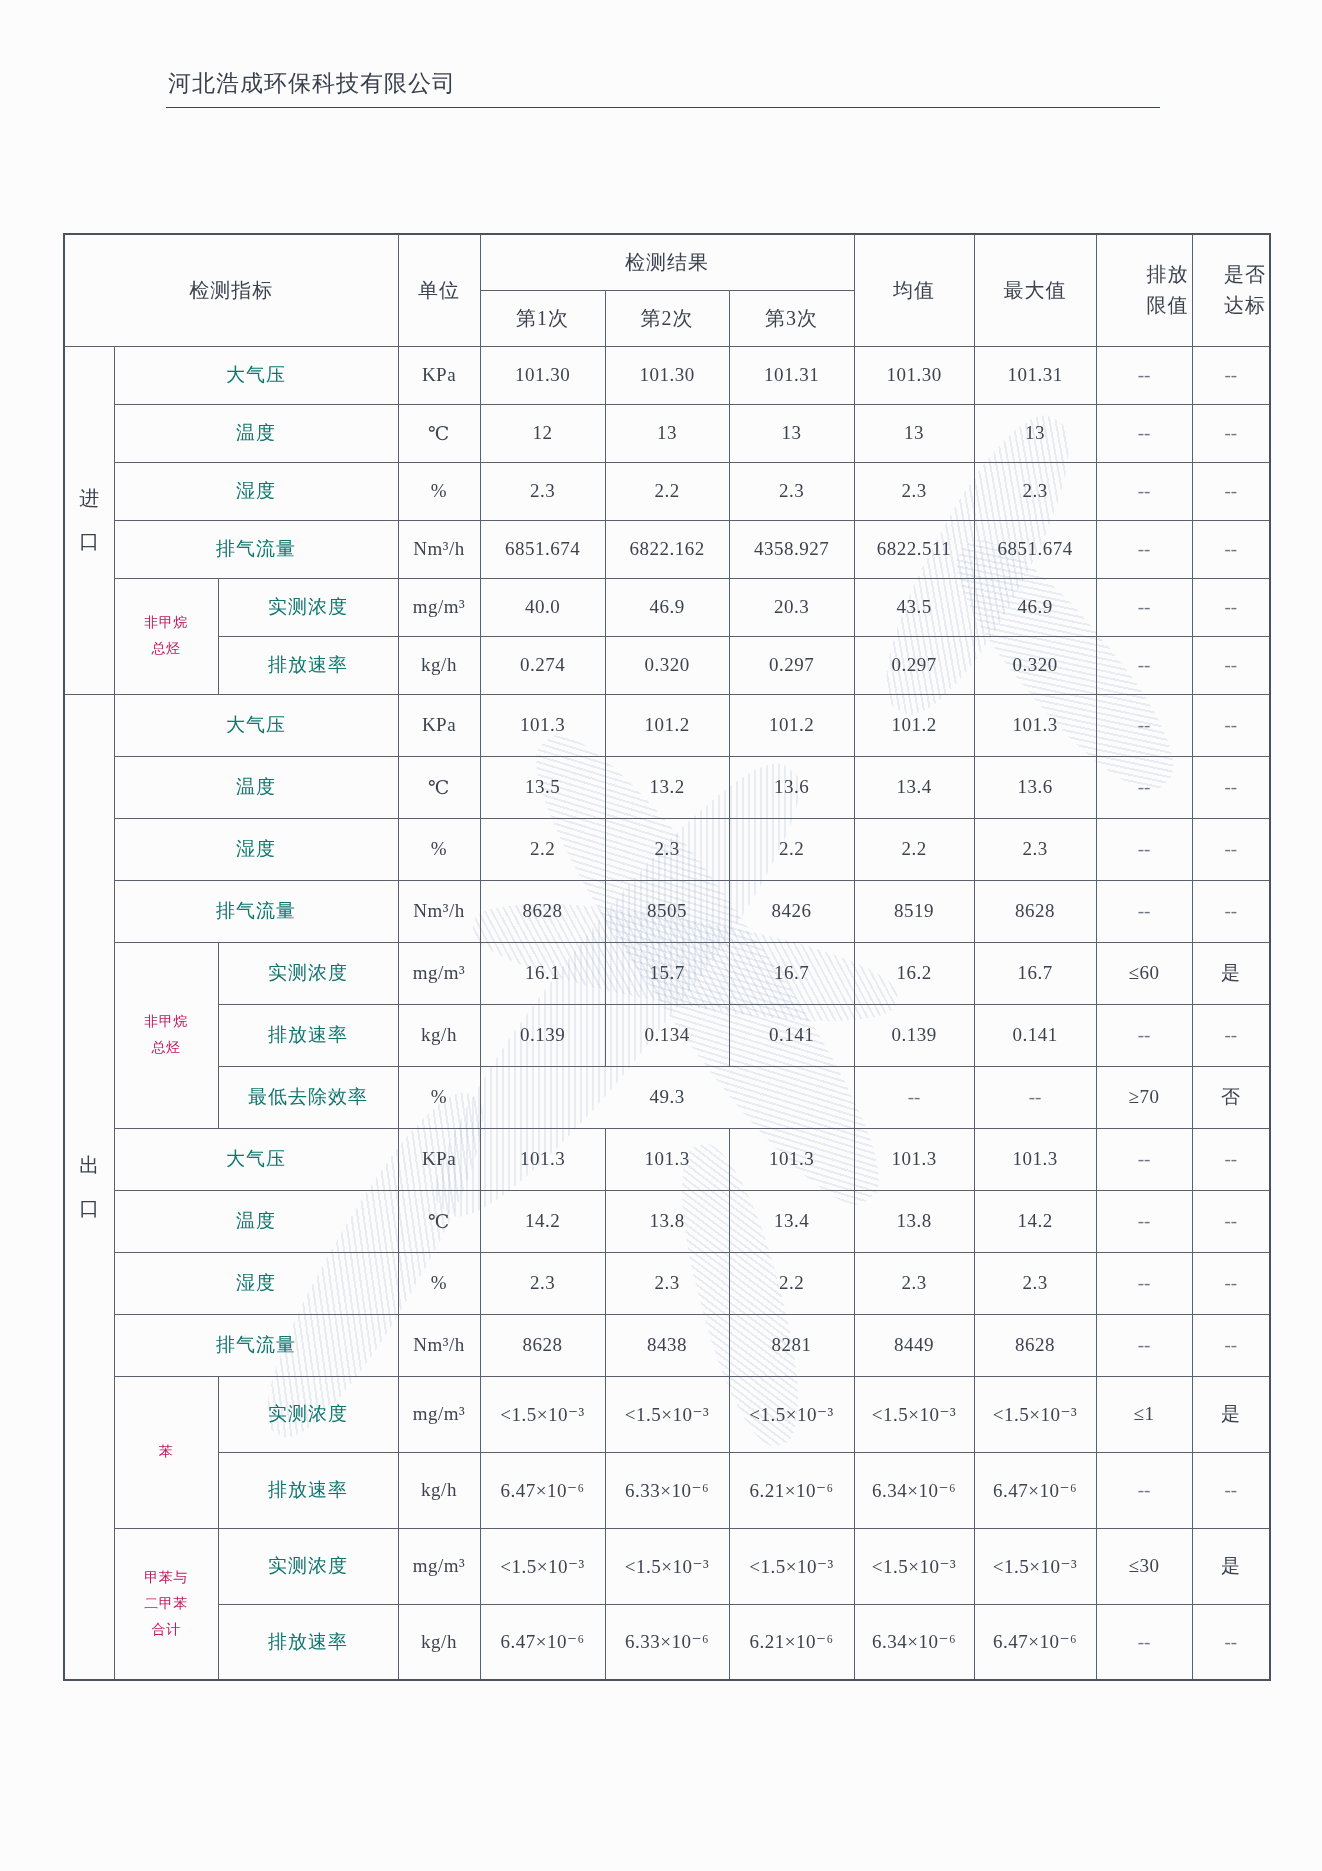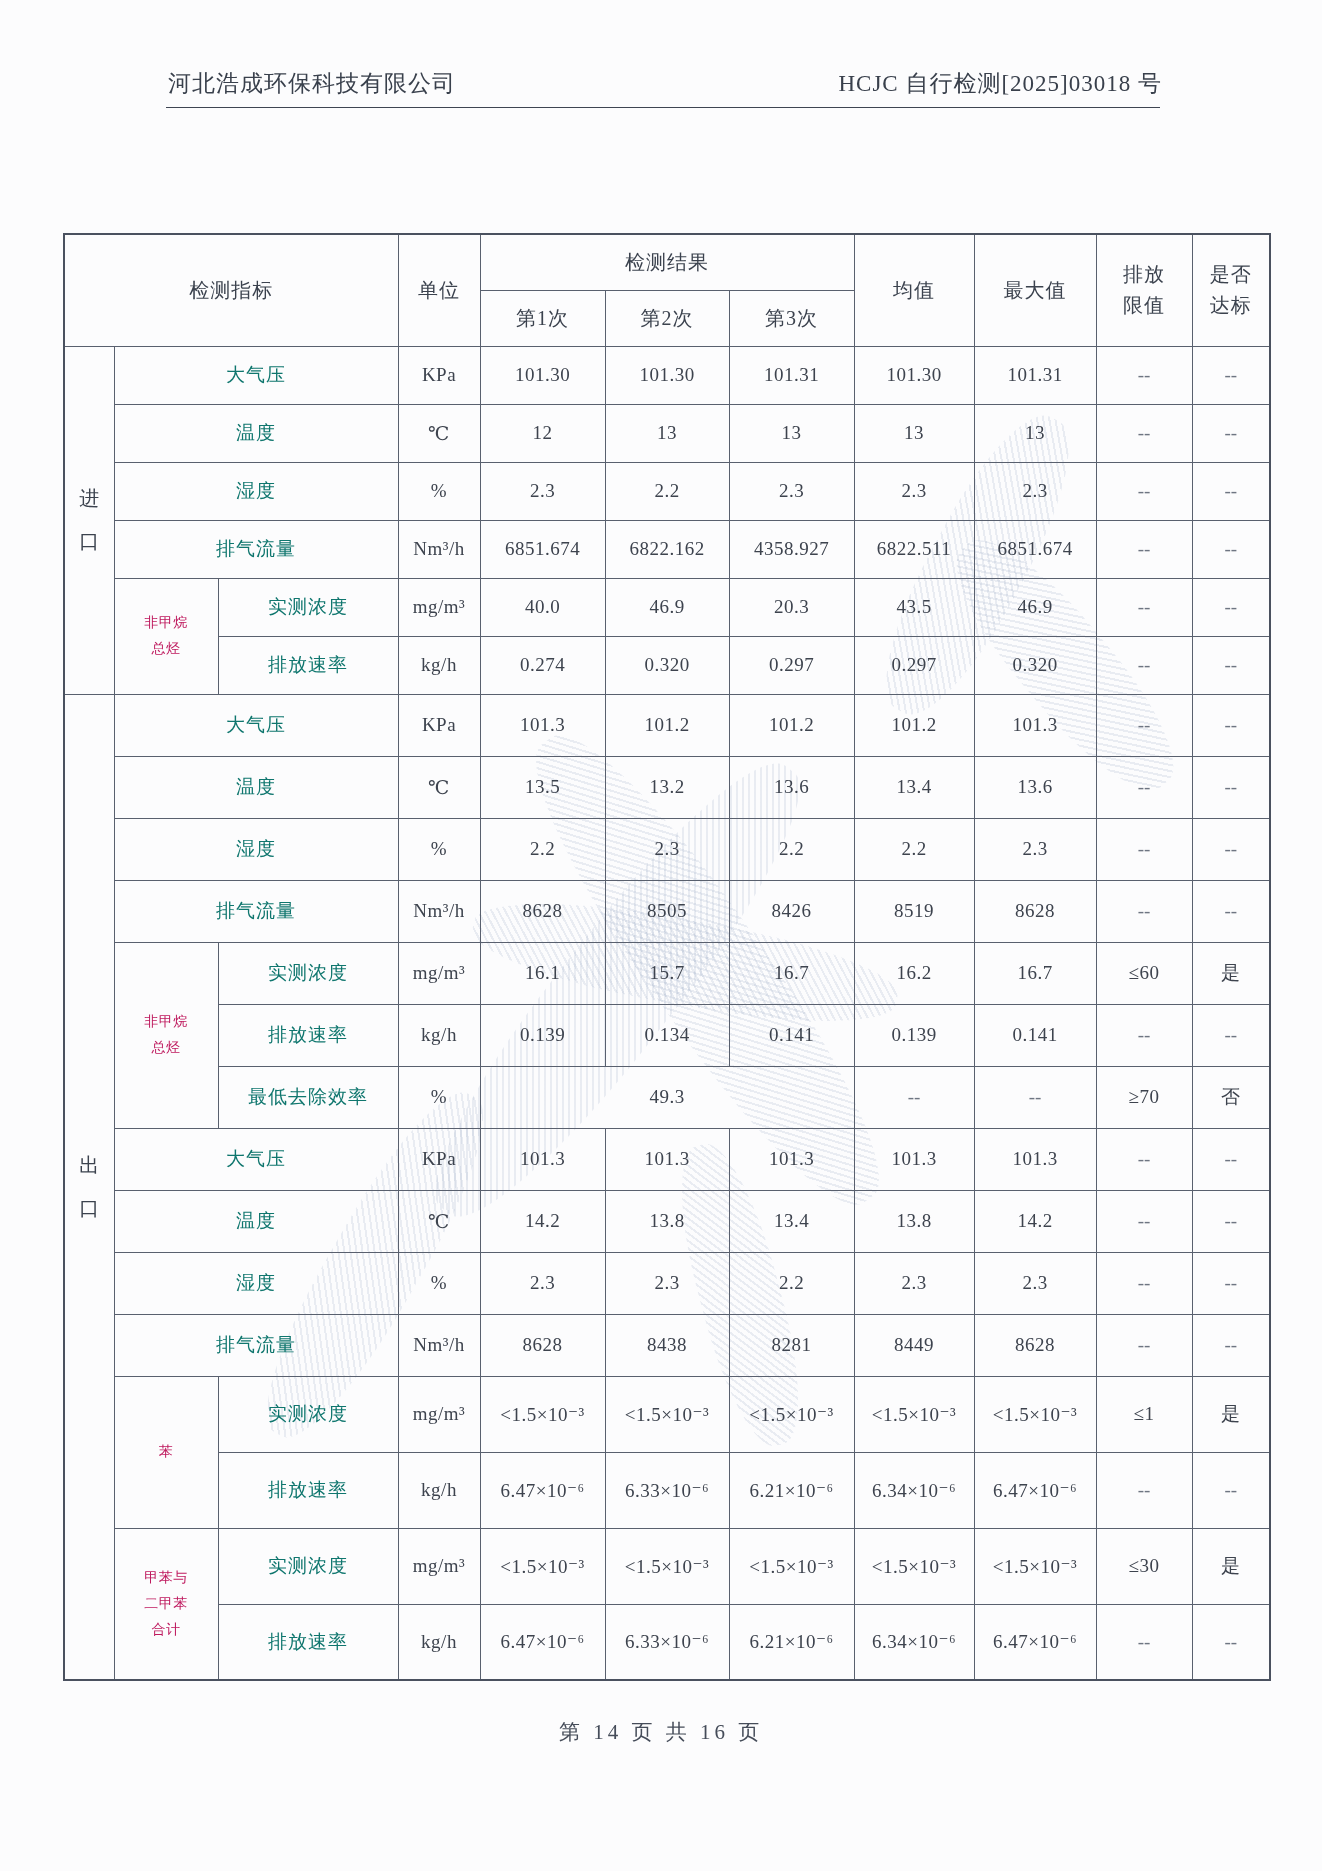--- a/index.html
+++ b/index.html
@@ -24,36 +24,35 @@
   .wm6 { left:470px;  top:920px;  width:430px; height:85px;  transform:rotate(10deg); }
   .wm7 { left:700px;  top:1140px; width:80px;  height:310px; transform:rotate(-15deg); }
 
   
   table { position:absolute; top:233px; left:63px; width:1206px; border-collapse:collapse; table-layout:fixed; background:transparent; z-index:2; }
   th, td { border:1px solid #59606e; text-align:center; vertical-align:middle; padding:2px 3px; overflow:hidden; }
   table { border:2px solid #4a515f; }
   thead th { font-size:20px; font-weight:400; color:#3b424e; letter-spacing:1px; }
   tbody td { font-size:19px; color:#3d434e; letter-spacing:.5px; }
   tr.h1 { height:56px; } tr.h2 { height:56px; }
-  .prewrap { white-space:pre-line; line-height:1.55; }
+  .prewrap { white-space:pre-line; line-height:1.55;text-align:right; }
   td.sec { font-size:20px; white-space:pre-line; line-height:2.15; letter-spacing:0; color:#3b424e; }
   td.grp { font-size:14px; white-space:pre-line; line-height:1.85; color:#be185d; }
   td[data-name="indicator-cell"] { font-size:19px; letter-spacing:1px; color:#0f766e; }
   td.dash { color:#6e7582; letter-spacing:0; }
 
   .doc-footer { position:absolute; top:1718px; left:0; width:100%; text-align:center; font-size:21px; color:#454c59; letter-spacing:4px; }
 </style>
 </head>
 <body>
 
 <div class="sheet" data-name="document-page">
 
   <div class="doc-header" data-name="document-header">
     <span data-name="company-name">河北浩成环保科技有限公司</span>
-    <span data-name="report-number">HCJC 自行检测[2025]03018 号</span>
   </div>
   <div class="header-rule" data-name="header-rule"></div>
 
 
   <div class="wm wm1" data-name="watermark-stroke"></div>
   <div class="wm wm2" data-name="watermark-stroke"></div>
   <div class="wm wm3" data-name="watermark-stroke"></div>
   <div class="wm wm4" data-name="watermark-stroke"></div>
   <div class="wm wm5" data-name="watermark-stroke"></div>
   <div class="wm wm6" data-name="watermark-stroke"></div>
@@ -329,15 +328,14 @@
           <td data-name="value-cell">6.33×10⁻⁶</td>
           <td data-name="value-cell">6.21×10⁻⁶</td>
           <td data-name="avg-cell">6.34×10⁻⁶</td>
           <td data-name="max-cell">6.47×10⁻⁶</td>
           <td data-name="limit-cell" class="dash">--</td>
           <td data-name="compliance-cell" class="dash">--</td>
         </tr>
       </tbody>
   </table>
 
-  <div class="doc-footer" data-name="page-footer">第 14 页 共 16 页</div>
 
 </div>
 
 </body></html>

